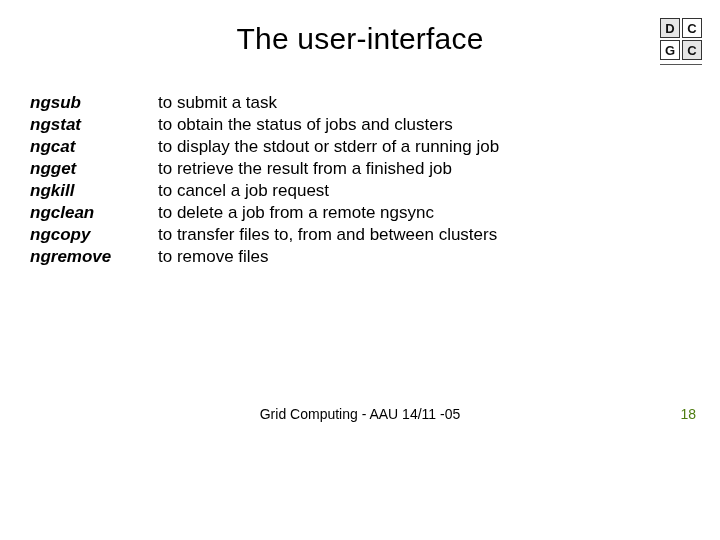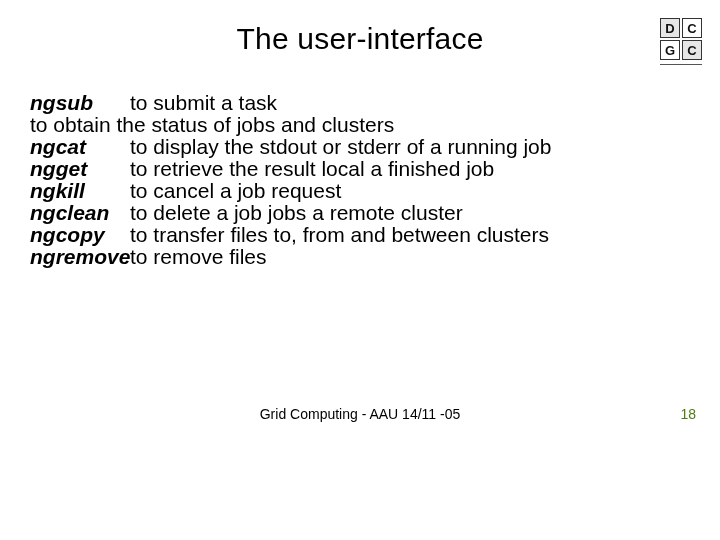--- a/index.html
+++ b/index.html
@@ -59,35 +59,36 @@
     right: 18px;
     width: 42px;
     height: 1px;
     background: #555555;
   }
   .content {
     position: absolute;
     top: 92px;
     left: 30px;
     right: 30px;
-    font-size: 21px;
+    font-size: 17px;
     line-height: 22px;
   }
   .row {
     display: flex;
     margin: 0;
   }
   .cmd {
     width: 100px;
     flex: 0 0 100px;
     font-style: italic;
     font-weight: 700;
   }
   .desc {
     flex: 1 1 auto;
+    margin-left: 28px;
   }
   .footer {
     position: absolute;
     bottom: 22px;
     left: 0;
     width: 100%;
     text-align: center;
     font-size: 14px;
     color: #000000;
   }
@@ -113,37 +114,38 @@
     <div class="cell shade">C</div>
   </div>
   <div class="logo-underline"></div>
 
   <div class="content">
     <div class="row">
       <span class="cmd">ngsub</span>
       <span class="desc">to submit a task</span>
     </div>
     <div class="row">
+      <span class="cmd">ngstat</span>
       <span class="desc">to  obtain the status of jobs and clusters</span>
     </div>
     <div class="row">
       <span class="cmd">ngcat</span>
       <span class="desc">to  display the stdout or stderr of a running job</span>
     </div>
     <div class="row">
       <span class="cmd">ngget</span>
-      <span class="desc">to  retrieve the result local a finished job</span>
+      <span class="desc">to  retrieve the result from a finished job</span>
     </div>
     <div class="row">
       <span class="cmd">ngkill</span>
       <span class="desc">to  cancel a job request</span>
     </div>
     <div class="row">
       <span class="cmd">ngclean</span>
-      <span class="desc">to  delete a job jobs a remote cluster</span>
+      <span class="desc">to  delete a job from a remote ngsync</span>
     </div>
     <div class="row">
       <span class="cmd">ngcopy</span>
       <span class="desc">to  transfer files to, from and between clusters</span>
     </div>
     <div class="row">
       <span class="cmd">ngremove</span>
       <span class="desc">to  remove files</span>
     </div>
   </div>

